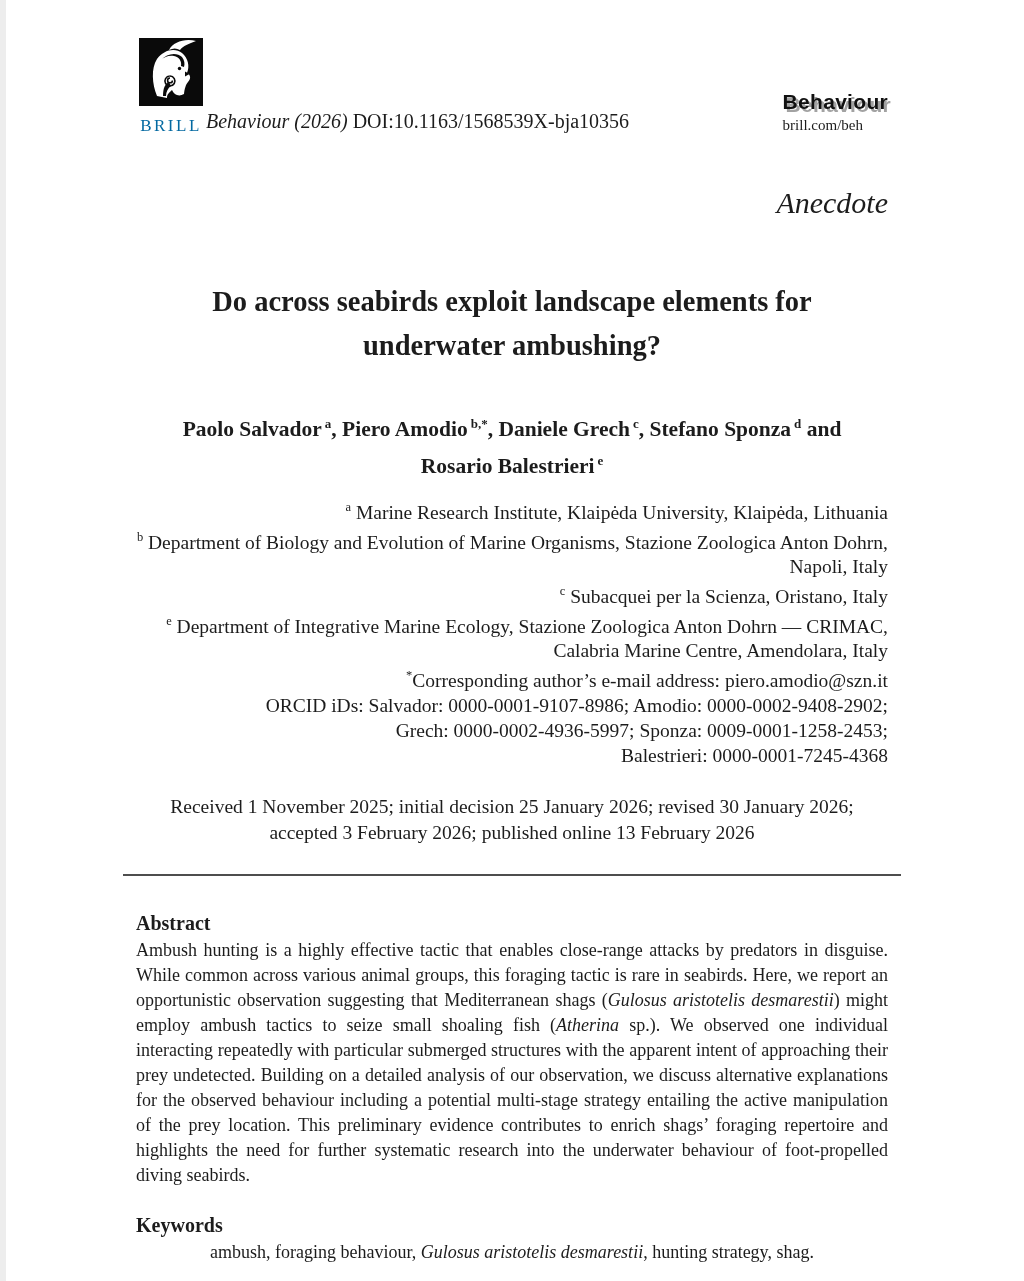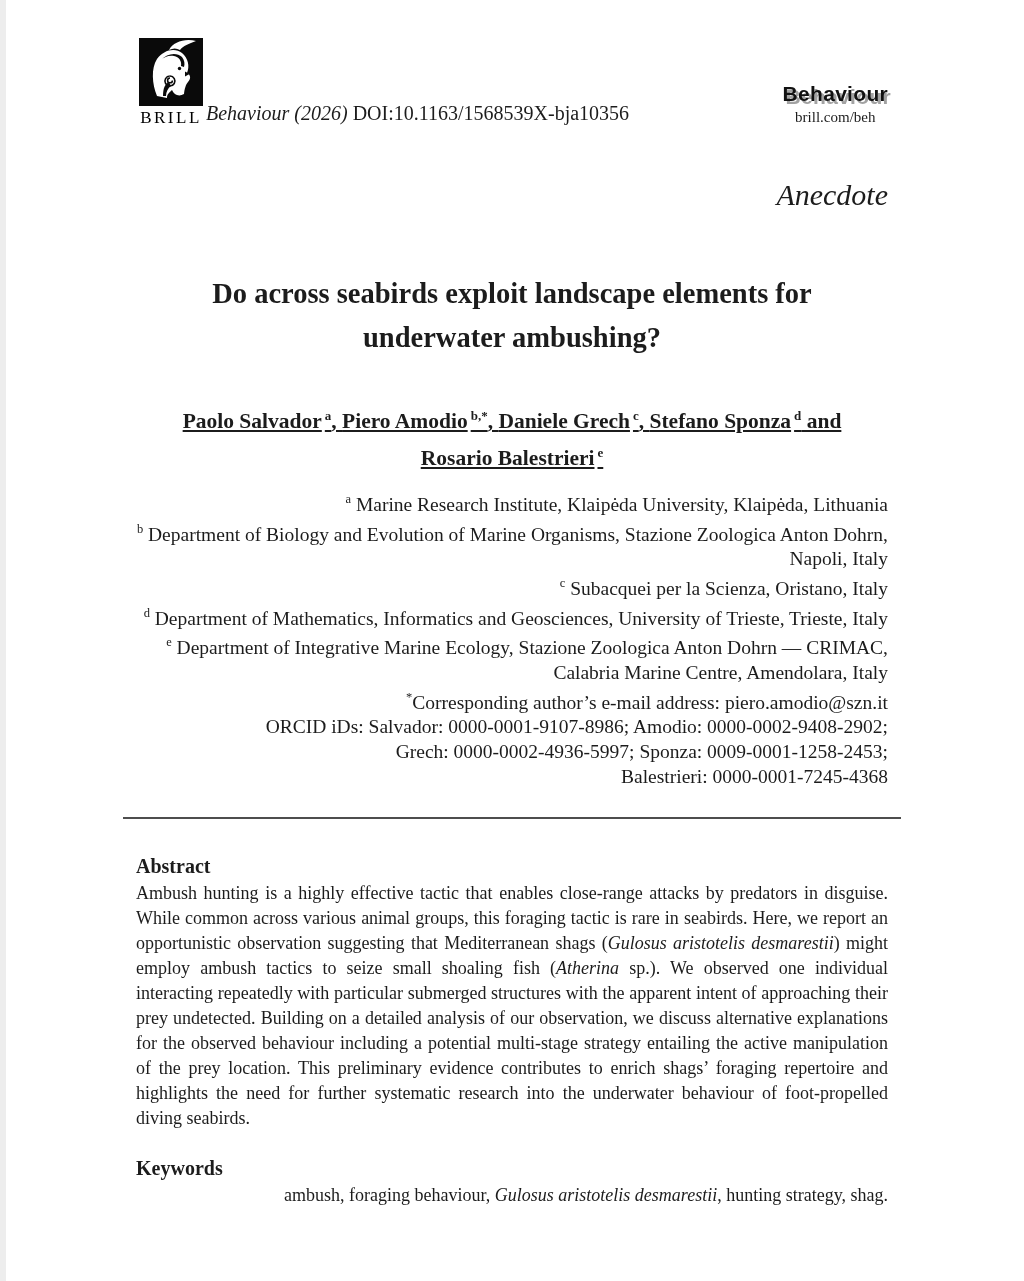--- a/index.html
+++ b/index.html
@@ -20,68 +20,68 @@
     width: 752px;
     margin: 0 auto;
     padding-top: 38px;
   }
   
   .header { display: flex; align-items: flex-end; justify-content: space-between; }
   .logo-block { width: 70px; text-align: center; flex: 0 0 auto; }
   .logo-box { width: 64px; height: 68px; margin: 0 auto; }
   .logo-box svg { display: block; }
   .wordmark {
-    font-size: 17px; letter-spacing: 2.5px; margin-top: 2px;
-    color: #000000;
+    font-size: 17px; letter-spacing: 2.5px; margin-top: 10px;
+    color: #0369a1;
   }
   .citation {
     flex: 1 1 auto; text-align: left;
     font-size: 20px; padding-bottom: 3px; white-space: nowrap;
   }
   .citation .jrnl { font-style: italic; }
-  .masthead { flex: 0 0 auto; text-align: center; padding-bottom: 2px; margin-top: 10px; }
+  .masthead { flex: 0 0 auto; text-align: left; padding-bottom: 2px; margin-top: 10px; }
   .masthead-journal {
     font-family: "Liberation Sans", "DejaVu Sans", sans-serif;
     font-weight: bold; font-size: 21px; color: #111;
     text-shadow: 3px 3px 0 #a2a2a2;
     letter-spacing: 0.3px;
   }
   .masthead-url { font-size: 15px; margin-top: 3px; }
   
   .anecdote {
     text-align: right; font-style: italic; font-size: 30px;
     margin-top: 50px;
   }
   .title {
     text-align: center; font-weight: bold; font-size: 28.5px;
     line-height: 44px; margin-top: 60px;
   }
   .byline {
     text-align: center; font-weight: bold; font-size: 21.5px;
-    line-height: 32px; margin-top: 40px; text-decoration: underline;
+    line-height: 32px; margin-top: 40px;
   }
   .byline sup { font-weight: bold; font-size: 13px; margin-left: 3px; }
   .front-block { font-size: 19.5px; line-height: 25px; text-align: center; }
   .affils { margin-top: 13px; text-align: right; }
   .front-block sup { font-size: 12.5px; }
   .history { margin-top: 26px; line-height: 26px; }
   .rule {
     border: none; border-top: 2px solid #4e4e4e;
     margin: 28px -13px 0 -13px;
   }
   
   .section { margin-top: 36px; }
   .sec-heading { font-weight: bold; font-size: 20px; }
   .section p {
     margin: 3px 0 0 0;
     font-size: 18px; line-height: 25px;
     text-align: justify;
   }
   .keywords-section { margin-top: 26px; }
-  .keywords-section p { text-align: right; }
+  .keywords-section p { text-align: center; }
   .it { font-style: italic; }
 </style>
 </head>
 <body>
 
 <div class="page-edge"></div>
 
 <div class="content">
 
   <div class="header">
@@ -115,28 +115,28 @@
     <div>Do across seabirds exploit landscape elements for</div>
     <div>underwater ambushing?</div>
   </div>
 
   <div class="byline"><span>Paolo Salvador</span><sup>a</sup><span>, </span><span>Piero Amodio</span><sup>b,*</sup><span>, </span><span>Daniele Grech</span><sup>c</sup><span>, </span><span>Stefano Sponza</span><sup>d</sup><span> and</span><br><span>Rosario Balestrieri</span><sup>e</sup></div>
 
   <div class="front-block affils">
     <div><sup>a</sup> <span>Marine Research Institute, Klaipėda University, Klaipėda, Lithuania</span></div>
     <div><sup>b</sup> <span>Department of Biology and Evolution of Marine Organisms, Stazione Zoologica Anton Dohrn, Napoli, Italy</span></div>
     <div><sup>c</sup> <span>Subacquei per la Scienza, Oristano, Italy</span></div>
-    <div><sup>d</sup> <span>Department of Mathematics, Informatics and Geosciences, University of Trieste, Trieste, Italy</span></div>
     <div><sup>e</sup> <span>Department of Integrative Marine Ecology, Stazione Zoologica Anton Dohrn — CRIMAC, Calabria Marine Centre, Amendolara, Italy</span></div>
     <div><sup>*</sup><span>Corresponding author’s e-mail address: piero.amodio@szn.it</span></div>
     <div>ORCID iDs: Salvador: 0000-0001-9107-8986; Amodio: 0000-0002-9408-2902;</div>
     <div>Grech: 0000-0002-4936-5997; Sponza: 0009-0001-1258-2453;</div>
     <div>Balestrieri: 0000-0001-7245-4368</div>
   </div>
 
+  <div class="front-block history">Received 1 November 2025; initial decision 25 January 2026; revised 30 January 2026; accepted 3 February 2026; published online 13 February 2026</div>
 
   <hr class="rule">
 
   <div class="section">
     <div class="sec-heading">Abstract</div>
     <p><span>Ambush hunting is a highly effective tactic that enables close-range attacks by predators in disguise. While common across various animal groups, this foraging tactic is rare in seabirds. Here, we report an opportunistic observation suggesting that Mediterranean shags (</span><span class="it">Gulosus aristotelis desmarestii</span><span>) might employ ambush tactics to seize small shoaling fish (</span><span class="it">Atherina</span><span> sp.). We observed one individual interacting repeatedly with particular submerged structures with the apparent intent of approaching their prey undetected. Building on a detailed analysis of our observation, we discuss alternative explanations for the observed behaviour including a potential multi-stage strategy entailing the active manipulation of the prey location. This preliminary evidence contributes to enrich shags’ foraging repertoire and highlights the need for further systematic research into the underwater behaviour of foot-propelled diving seabirds.</span></p>
   </div>
 
   <div class="section keywords-section">
     <div class="sec-heading">Keywords</div>

